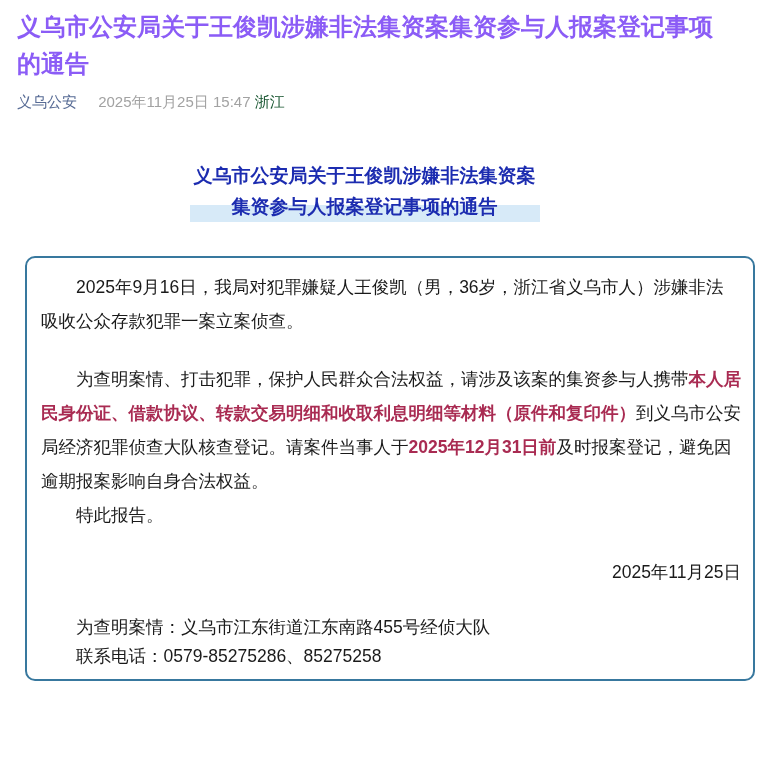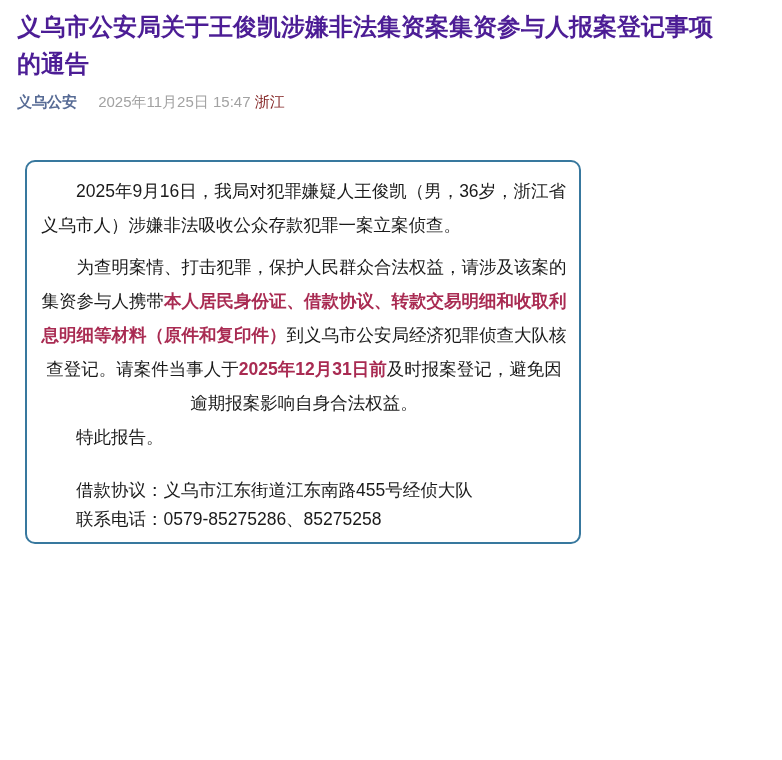--- a/index.html
+++ b/index.html
@@ -18,72 +18,71 @@
     padding: 8px 0 0 17px;
     width: 705px;
   }
   
   .article-title {
     margin: 0;
     width: 705px;
     font-size: 24px;
     line-height: 37px;
     font-weight: 700;
-    color: #4c1d95;
+    color: #8b5cf6;
   }
   
   .meta-row {
     margin-top: 9px;
     font-size: 15px;
     line-height: 21px;
     white-space: nowrap;
   }
   .meta-account {
     color: #576b95;
     margin-right: 17px;
-    font-weight: bold;
   }
   .meta-datetime {
     color: #a2a2a2;
   }
   .meta-location {
-    color: #7f1d1d;
+    color: #14532d;
   }
   
   .notice-heading {
     margin-top: 48px;
     width: 695px;
     text-align: center;
     font-weight: 700;
     font-size: 19px;
     line-height: 31px;
     color: #1c2cb0;
   }
   .heading-band {
     display: inline-block;
     padding: 0 42px;
     background: linear-gradient(to bottom, rgba(0,0,0,0) 45%, #d7eaf8 45%, #d7eaf8 100%);
   }
   
   .notice-box {
     box-sizing: border-box;
     margin: 34px 0 0 8px;
-    width: 556px;
+    width: 730px;
     border: 2px solid #38789e;
     border-radius: 10px;
     padding: 12px 12px 8px 14px;
     font-size: 17.5px;
     line-height: 34px;
     color: #1a1a1a;
   }
   .body-para {
     margin: 0;
     text-indent: 2em;
   }
-  .para-2 { margin-top: 8px; text-align: center; }
+  .para-2 { margin-top: 24px; }
   .closing-para { }
   .red-bold {
     color: #a92b52;
     font-weight: 700;
   }
   .signature-block {
     margin-top: 22px;
     text-align: right;
     line-height: 37px;
   }
@@ -102,33 +101,38 @@
 
   <h1 class="article-title">义乌市公安局关于王俊凯涉嫌非法集资案集资参与人报案登记事项的通告</h1>
 
   <div class="meta-row">
     <span class="meta-account">义乌公安</span>
     <span class="meta-datetime">2025年11月25日 15:47</span>
     <span class="meta-location">浙江</span>
   </div>
 
   <div class="notice-heading">
+    <div>义乌市公安局关于王俊凯涉嫌非法集资案</div>
+    <div>
+      <span class="heading-band">集资参与人报案登记事项的通告</span>
+    </div>
   </div>
 
   <div class="notice-box">
 
     <p class="body-para">2025年9月16日，我局对犯罪嫌疑人王俊凯（男，36岁，浙江省义乌市人）涉嫌非法吸收公众存款犯罪一案立案侦查。</p>
 
     <p class="body-para para-2"><span>为查明案情、打击犯罪，保护人民群众合法权益，请涉及该案的集资参与人携带</span><span class="red-bold">本人居民身份证、借款协议、转款交易明细和收取利息明细等材料（原件和复印件）</span><span>到义乌市公安局经济犯罪侦查大队核查登记。请案件当事人于</span><span class="red-bold">2025年12月31日前</span><span>及时报案登记，避免因逾期报案影响自身合法权益。</span></p>
 
     <p class="body-para closing-para">特此报告。</p>
 
     <div class="signature-block">
+      <div>2025年11月25日</div>
     </div>
 
     <div class="contacts-block">
-      <div class="contact-line">借款协议：义乌市江东街道江东南路455号经侦大队</div>
+      <div class="contact-line">为查明案情：义乌市江东街道江东南路455号经侦大队</div>
       <div class="contact-line">联系电话：0579-85275286、85275258</div>
     </div>
 
   </div>
 
 </div>
 
 </body></html>

